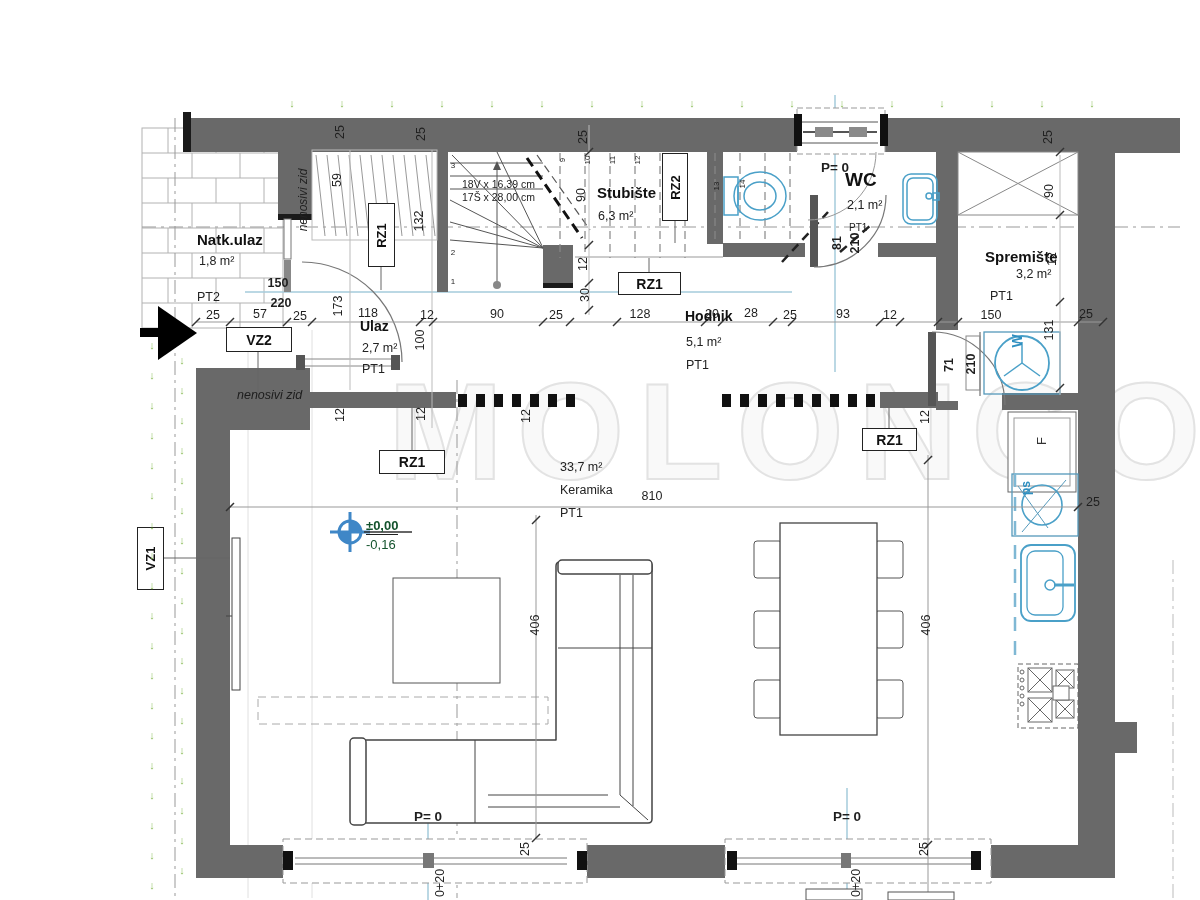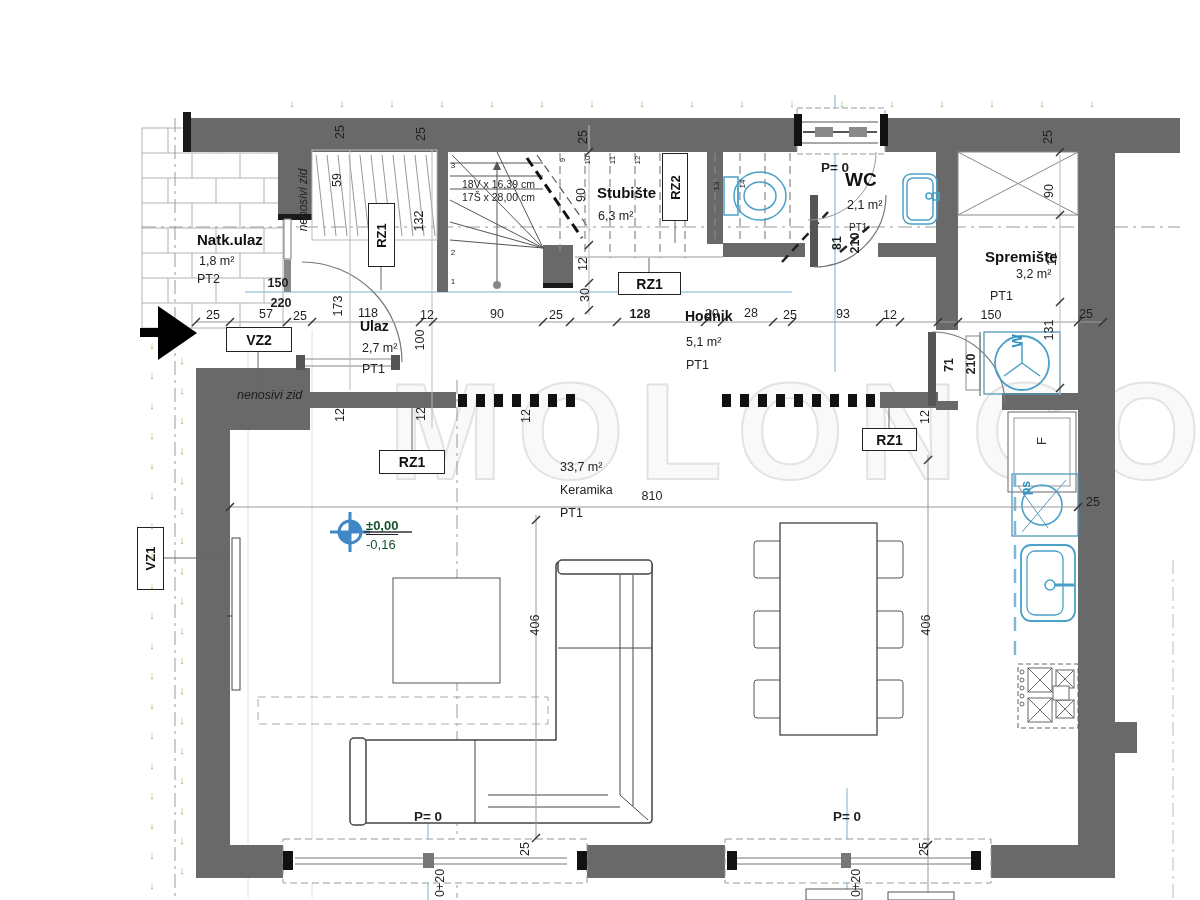--- a/index.html
+++ b/index.html
@@ -406,21 +406,21 @@
 
     <g fill="#fff" stroke="#555">
       <rect x="806" y="889" width="56" height="11"></rect>
       <rect x="888" y="892" width="66" height="8"></rect>
     </g>
   </svg>
 
 
   <div class="room-n" style="left:197px;top:231px">Natk.ulaz</div>
   <div class="room-s" style="left:199px;top:254px">1,8 m²</div>
-  <div class="room-s" style="left:197px;top:272px">PT2</div>
+  <div class="room-s" style="left:197px;top:290px">PT2</div>
 
   <div class="room-n" style="left:360px;top:318px;font-size:14px">Ulaz</div>
   <div class="room-s" style="left:362px;top:341px">2,7 m²</div>
   <div class="room-s" style="left:362px;top:362px">PT1</div>
 
   <div class="room-n" style="left:597px;top:184px">Stubište</div>
   <div class="room-s" style="left:598px;top:209px">6,3 m²</div>
 
   <div class="room-n" style="left:845px;top:169px;font-size:19px">WC</div>
   <div class="room-s" style="left:847px;top:198px">2,1 m²</div>
@@ -468,27 +468,27 @@
     </div>
   <div class="box" style="left:379px;top:450px;width:66px;height:24px">
       <span>RZ1</span>
     </div>
   <div class="box" style="left:862px;top:428px;width:55px;height:23px">
       <span>RZ1</span>
     </div>
 
   <div id="dim-layer" class="abs" style="left:0;top:0;width:1200px;height:900px;pointer-events:none">
       <span class="dim" style="left: 213px; top: 315px;">25</span>
-      <span class="dim" style="left: 266px; top: 314px;">57</span>
+      <span class="dim" style="left: 260px; top: 314px;">57</span>
       <span class="dim" style="left: 300px; top: 316px;">25</span>
       <span class="dim" style="left: 368px; top: 313px;">118</span>
       <span class="dim" style="left: 427px; top: 315px;">12</span>
       <span class="dim" style="left: 497px; top: 314px;">90</span>
       <span class="dim" style="left: 556px; top: 315px;">25</span>
-      <span class="dim" style="left: 640px; top: 314px; font-weight: bold;">128</span>
+      <span class="dim" style="left: 640px; top: 314px;">128</span>
       <span class="dim" style="left: 712px; top: 314px;">20</span>
       <span class="dim" style="left: 751px; top: 313px;">28</span>
       <span class="dim" style="left: 790px; top: 315px;">25</span>
       <span class="dim" style="left: 843px; top: 314px;">93</span>
       <span class="dim" style="left: 890px; top: 315px;">12</span>
       <span class="dim" style="left: 991px; top: 315px;">150</span>
       <span class="dim" style="left: 1086px; top: 314px;">25</span>
       <span class="dim b" style="left: 278px; top: 283px;">150</span>
       <span class="dim b" style="left: 281px; top: 303px;">220</span>
       <span class="dim" style="left: 652px; top: 496px;">810</span>

